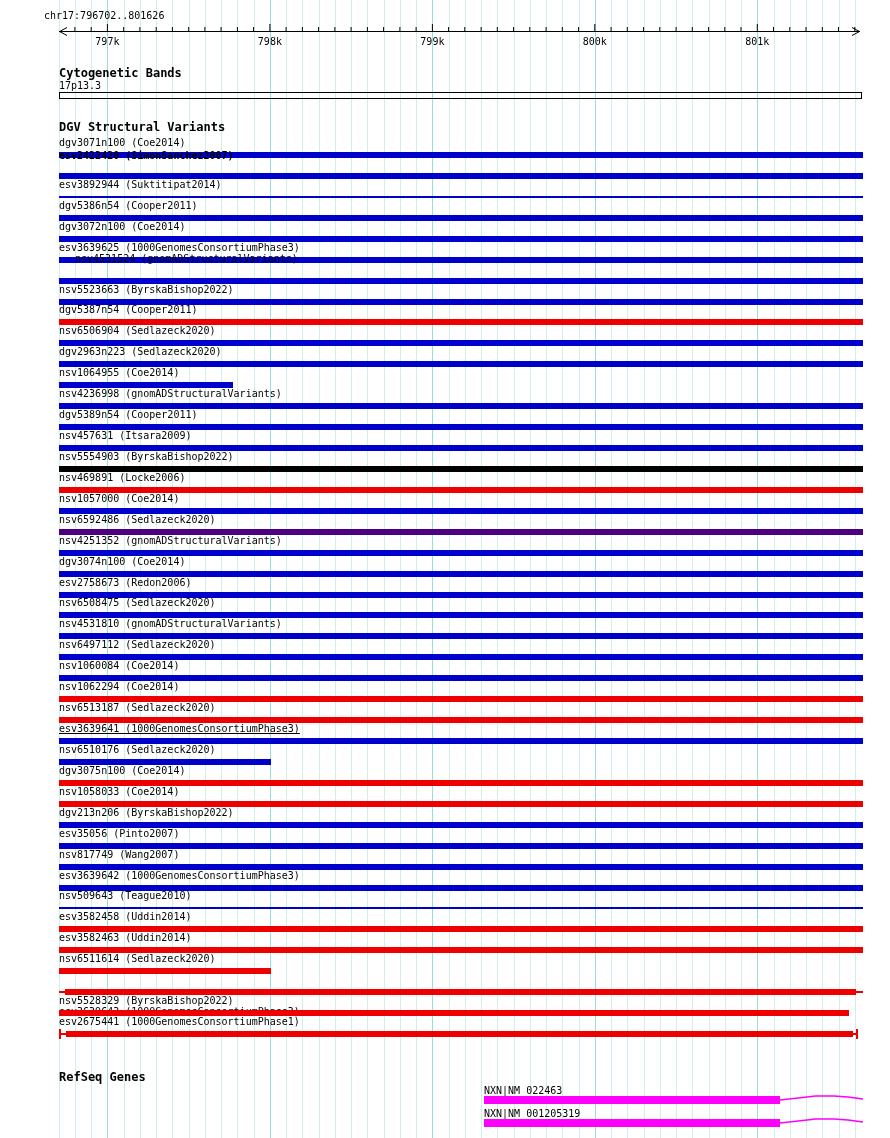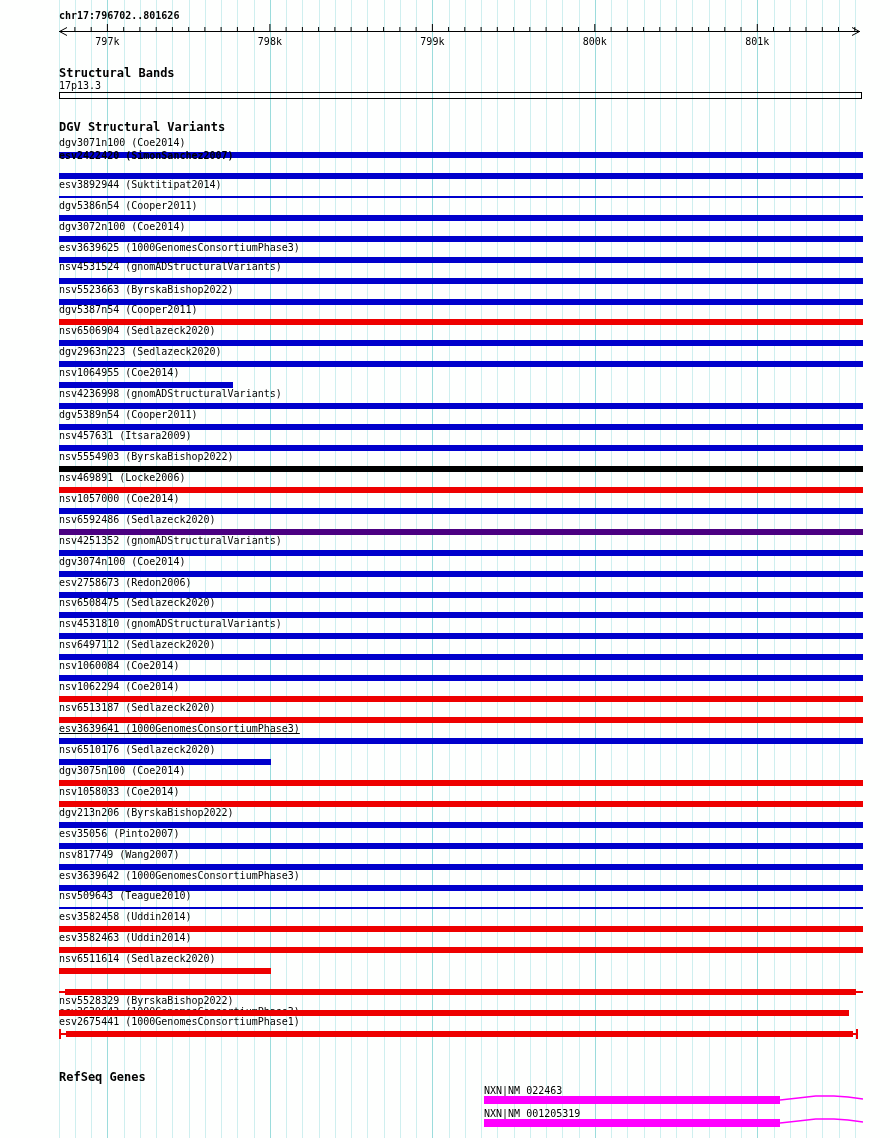--- a/index.html
+++ b/index.html
@@ -5,21 +5,21 @@
   html,body{margin:0;padding:0;background:#ffffff;}
   #canvas{
     position:relative;width:890px;height:1138px;overflow:hidden;
     background:#feFFfe;
     font-family:"DejaVu Sans Mono",monospace;
   }
   .t{position:absolute;font:10px/11px "DejaVu Sans Mono",monospace;color:#000;white-space:nowrap;}
   .h{position:absolute;font:bold 12px/13px "DejaVu Sans Mono",monospace;color:#000;white-space:nowrap;letter-spacing:0;}
   .grid{position:absolute;top:0;height:1138px;width:1px;}
   .bar{position:absolute;}
-  .pos-label{left:59px;top:10px;font-weight:bold;}
+  .pos-label{left:44px;top:10px;}
   .cyto-heading{left:59px;top:67px;}
   .cyto-band-label{left:59px;top:80px;}
   .cyto-rect{position:absolute;left:59px;top:92px;width:801px;height:5px;border:1px solid #000;background:transparent;}
   .dgv-heading{left:59px;top:121px;}
   .refseq-heading{left:59px;top:1071px;}
   svg{position:absolute;left:0;top:0;}
 </style>
 </head>
 <body>
 
@@ -134,39 +134,39 @@
         <line x1="838.5" y1="31" x2="838.5" y2="27" stroke="#000000"></line>
         <line x1="854.8" y1="31" x2="854.8" y2="27" stroke="#000000"></line>
         <text x="107.4" y="45" text-anchor="middle" font-family="DejaVu Sans Mono, monospace" font-size="10" fill="#000">797k</text>
         <text x="269.9" y="45" text-anchor="middle" font-family="DejaVu Sans Mono, monospace" font-size="10" fill="#000">798k</text>
         <text x="432.4" y="45" text-anchor="middle" font-family="DejaVu Sans Mono, monospace" font-size="10" fill="#000">799k</text>
         <text x="594.8" y="45" text-anchor="middle" font-family="DejaVu Sans Mono, monospace" font-size="10" fill="#000">800k</text>
         <text x="757.3" y="45" text-anchor="middle" font-family="DejaVu Sans Mono, monospace" font-size="10" fill="#000">801k</text>
       </svg>
     </div>
 
-  <div class="h cyto-heading">Structural Bands</div>
+  <div class="h cyto-heading">Cytogenetic Bands</div>
   <div class="t cyto-band-label">17p13.3</div>
   <div class="cyto-rect"></div>
 
   <div class="h dgv-heading">DGV Structural Variants</div>
   <div id="variants">
       <div class="t" style="position: absolute; left: 59px; top: 137px;">dgv3071n100 (Coe2014)</div>
       <div class="bar" style="position: absolute; left: 59px; top: 152px; width: 804px; height: 6px; background: rgb(0, 0, 204);"></div>
       <div class="t" style="position: absolute; left: 59px; top: 150px; font-weight: bold;">esv2422420 (SimonSanchez2007)</div>
       <div class="bar" style="position: absolute; left: 59px; top: 173px; width: 804px; height: 6px; background: rgb(0, 0, 204);"></div>
       <div class="t" style="position: absolute; left: 59px; top: 179px;">esv3892944 (Suktitipat2014)</div>
       <div class="bar" style="position: absolute; left: 59px; top: 196px; width: 804px; height: 2px; background: rgb(0, 0, 204);"></div>
       <div class="t" style="position: absolute; left: 59px; top: 200px;">dgv5386n54 (Cooper2011)</div>
       <div class="bar" style="position: absolute; left: 59px; top: 215px; width: 804px; height: 6px; background: rgb(0, 0, 204);"></div>
       <div class="t" style="position: absolute; left: 59px; top: 221px;">dgv3072n100 (Coe2014)</div>
       <div class="bar" style="position: absolute; left: 59px; top: 236px; width: 804px; height: 6px; background: rgb(0, 0, 204);"></div>
       <div class="t" style="position: absolute; left: 59px; top: 242px;">esv3639625 (1000GenomesConsortiumPhase3)</div>
       <div class="bar" style="position: absolute; left: 59px; top: 257px; width: 804px; height: 6px; background: rgb(0, 0, 204);"></div>
-      <div class="t" style="position: absolute; left: 59px; top: 261px;">nsv4531524 (gnomADStructuralVariants)</div>
+      <div class="t" style="position: absolute; left: 59px; top: 253px; padding-left: 16px;">nsv4531524 (gnomADStructuralVariants)</div>
       <div class="bar" style="position: absolute; left: 59px; top: 278px; width: 804px; height: 6px; background: rgb(0, 0, 204);"></div>
       <div class="t" style="position: absolute; left: 59px; top: 284px;">nsv5523663 (ByrskaBishop2022)</div>
       <div class="bar" style="position: absolute; left: 59px; top: 299px; width: 804px; height: 6px; background: rgb(0, 0, 204);"></div>
       <div class="t" style="position: absolute; left: 59px; top: 304px;">dgv5387n54 (Cooper2011)</div>
       <div class="bar" style="position: absolute; left: 59px; top: 319px; width: 804px; height: 6px; background: rgb(238, 0, 0);"></div>
       <div class="t" style="position: absolute; left: 59px; top: 325px;">nsv6506904 (Sedlazeck2020)</div>
       <div class="bar" style="position: absolute; left: 59px; top: 340px; width: 804px; height: 6px; background: rgb(0, 0, 204);"></div>
       <div class="t" style="position: absolute; left: 59px; top: 346px;">dgv2963n223 (Sedlazeck2020)</div>
       <div class="bar" style="position: absolute; left: 59px; top: 361px; width: 804px; height: 6px; background: rgb(0, 0, 204);"></div>
       <div class="t" style="position: absolute; left: 59px; top: 367px;">nsv1064955 (Coe2014)</div>

